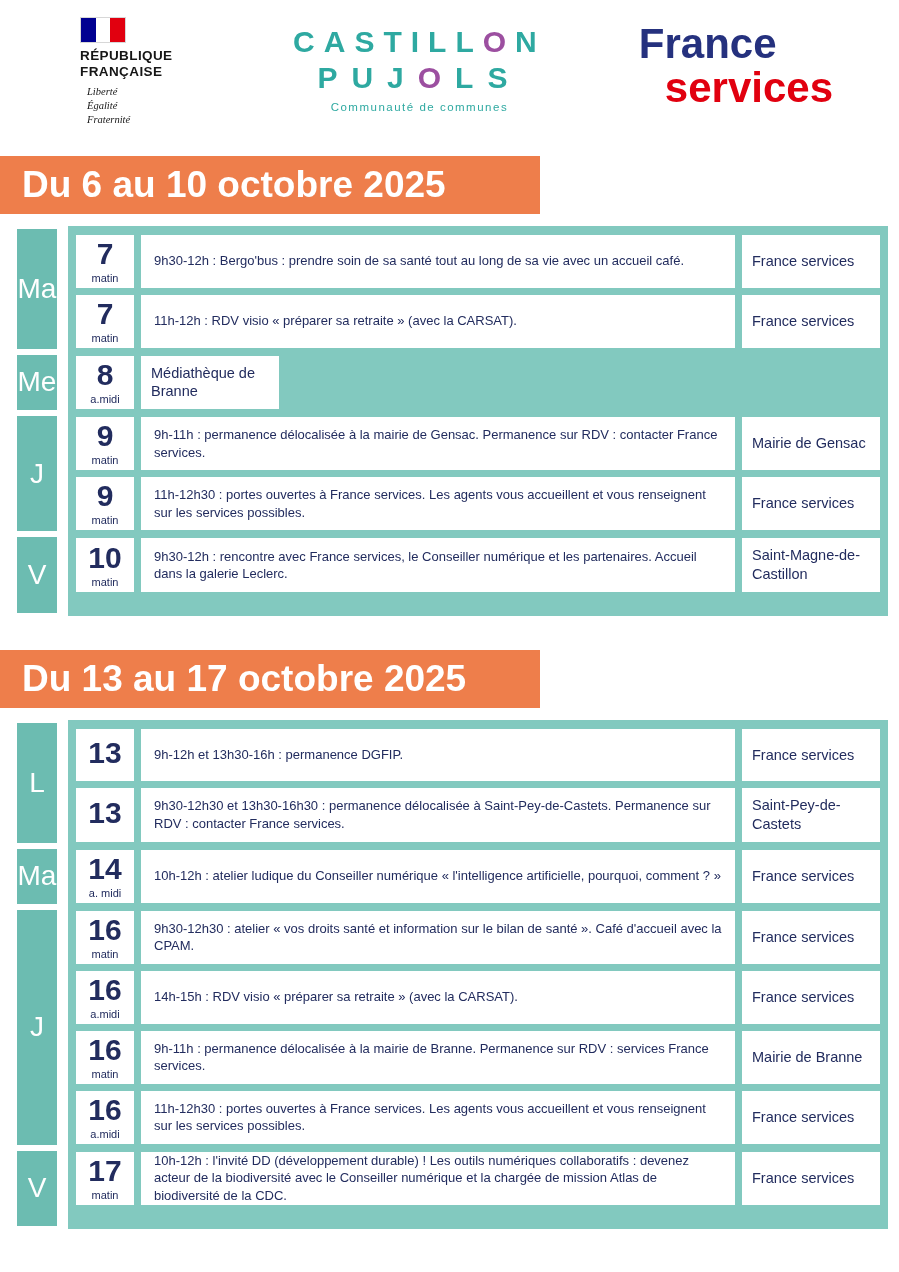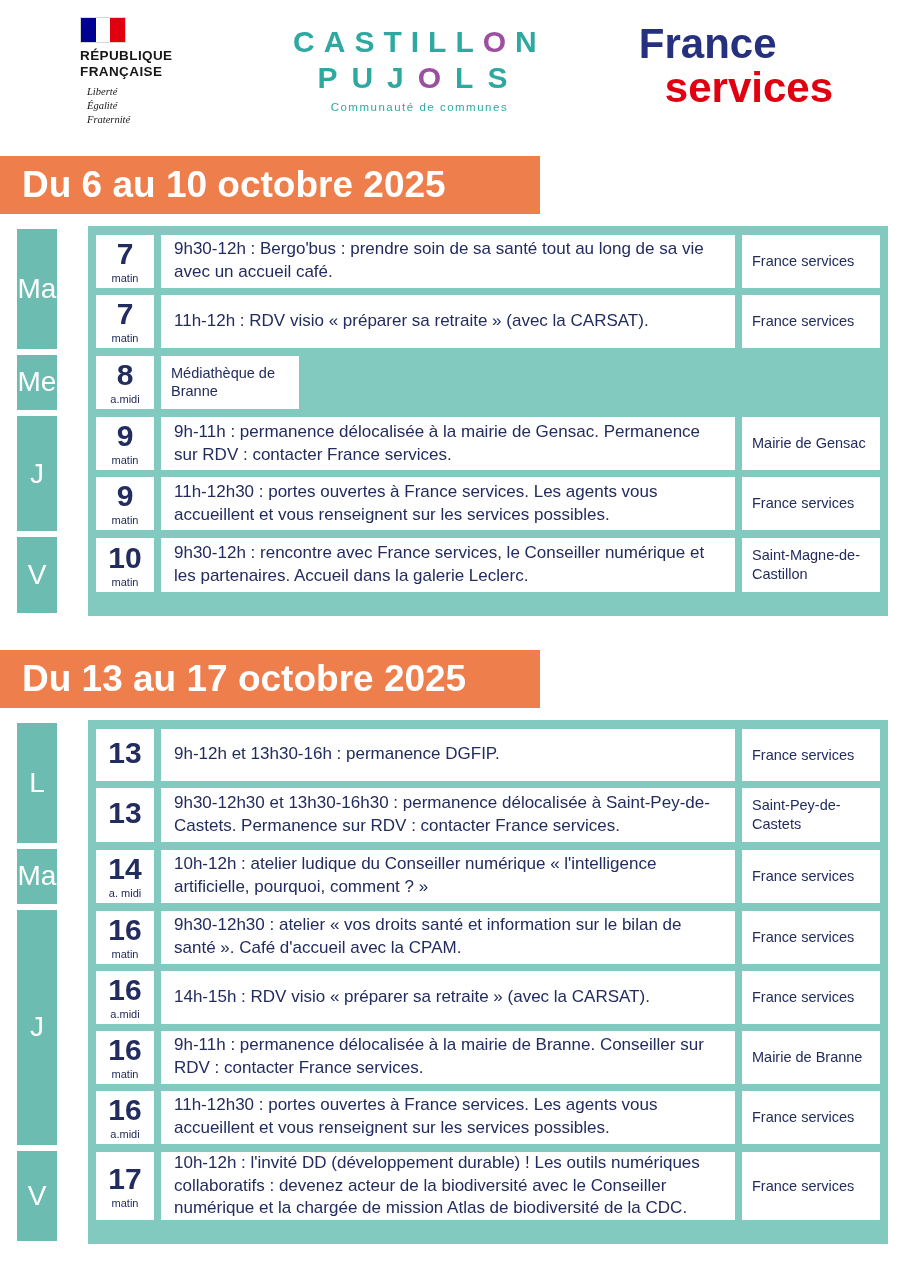--- a/index.html
+++ b/index.html
@@ -29,31 +29,31 @@
   .fs-l2 { font-size: 42px; font-weight: 800; color: #e1000f; line-height: 1; margin-left: 26px; margin-top: 2px; }
 
   
   .banner { width: 540px; height: 58px; background: #ee7e4b; color: #fff; display: flex; align-items: center; padding-left: 22px; font-size: 37px; font-weight: 700; }
   .banner.first { margin-top: 24px; }
   .banner.second { margin-top: 34px; }
 
   
   .schedule { margin: 12px 11px 0 10px; }
   .group { display: flex; align-items: stretch; }
-  .day-wrap { width: 54px; flex: none; padding: 3px 7px; margin-right: 24px; }
+  .day-wrap { width: 54px; flex: none; padding: 3px 7px; margin-right: 4px; }
   .day-cell { height: 100%; min-height: 48px; background: #6cbcb1; color: #fff; display: flex; align-items: center; justify-content: center; font-size: 28px; font-weight: 500; }
   .rows-panel { flex: 1; background: #82c9bf; padding: 4px 8px; display: flex; flex-direction: column; gap: 7px; }
   .group:first-child .rows-panel { padding-top: 9px; }
   .group:last-child .rows-panel { padding-bottom: 24px; }
 
   .row { display: flex; gap: 7px; min-height: 52px; }
   .date-cell { width: 58px; flex: none; background: #fff; display: flex; flex-direction: column; align-items: center; justify-content: center; padding: 4px 2px; }
   .date-num { font-size: 30px; font-weight: 700; color: #222c5e; line-height: 1; }
   .date-period { font-size: 11px; color: #222c5e; margin-top: 3px; }
-  .desc-cell { flex: 1; background: #fff; color: #222c5e; font-size: 17px; line-height: 1.35; padding: 0 13px; display: flex; align-items: center; }
+  .desc-cell { flex: 1; background: #fff; color: #222c5e; font-size: 13px; line-height: 1.35; padding: 0 13px; display: flex; align-items: center; }
   .loc-cell { width: 138px; flex: none; background: #fff; color: #222c5e; font-size: 14.5px; line-height: 1.3; padding: 8px 10px; display: flex; align-items: center; }
 </style>
 </head>
 <body>
 
 <div class="page">
 
   <div class="header">
     <div class="rf">
       <div class="rf-flag">
@@ -232,21 +232,21 @@
               <span class="date-period">a.midi</span>
             </div>
           <div class="desc-cell">14h-15h : RDV visio « préparer sa retraite » (avec la CARSAT).</div>
           <div class="loc-cell">France services</div>
         </div>
         <div class="row">
           <div class="date-cell">
               <span class="date-num">16</span>
               <span class="date-period">matin</span>
             </div>
-          <div class="desc-cell">9h-11h : permanence délocalisée à la mairie de Branne. Conseiller sur RDV : contacter France services.</div>
+          <div class="desc-cell">9h-11h : permanence délocalisée à la mairie de Branne. Permanence sur RDV : services France services.</div>
           <div class="loc-cell">Mairie de Branne</div>
         </div>
         <div class="row">
           <div class="date-cell">
               <span class="date-num">16</span>
               <span class="date-period">a.midi</span>
             </div>
           <div class="desc-cell">11h-12h30 : portes ouvertes à France services. Les agents vous accueillent et vous renseignent sur les services possibles.</div>
           <div class="loc-cell">France services</div>
         </div>

